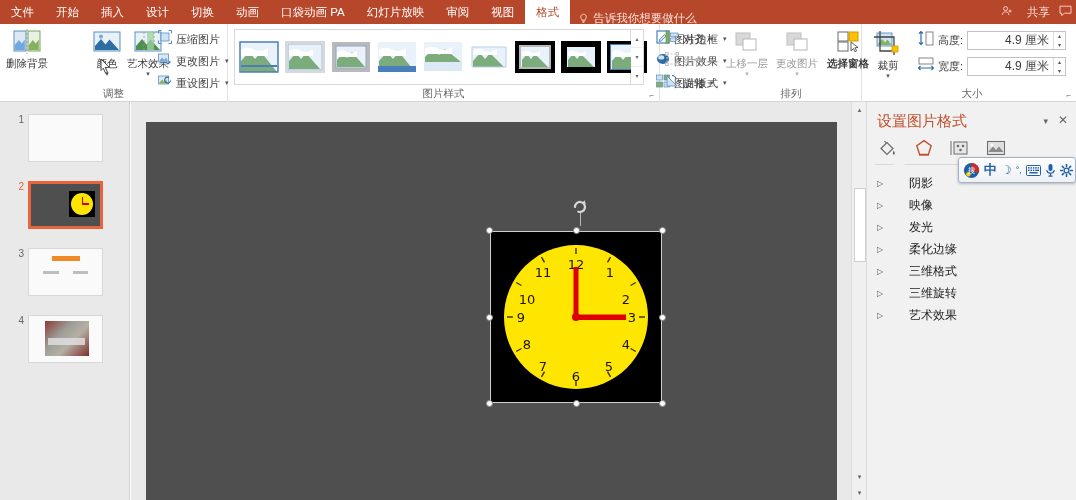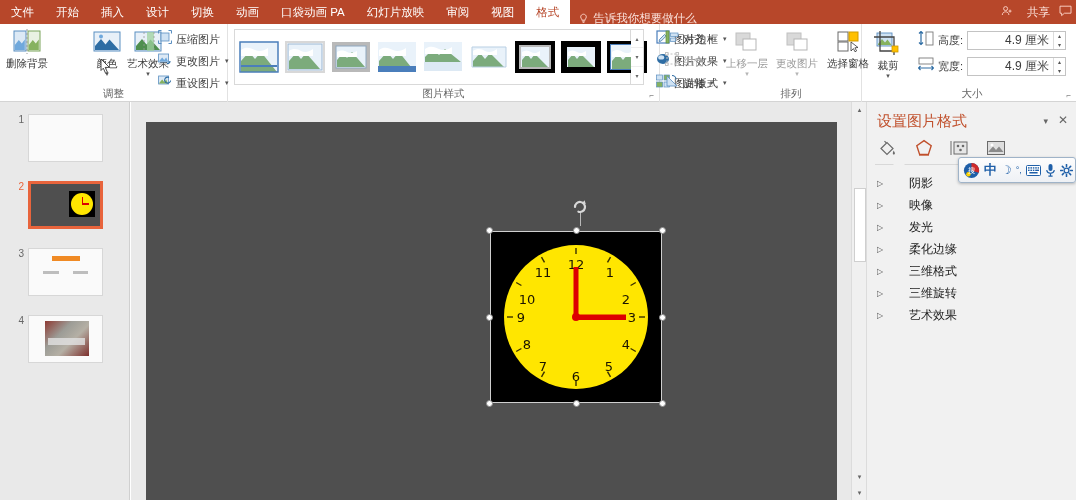--- a/index.html
+++ b/index.html
@@ -484,21 +484,21 @@
       <div class="bigbtn" style="left:112px;width:50px;">
         <div class="ic">
           <svg width="26" height="24" viewBox="0 0 26 24">
               <rect x="3" y="3" width="14" height="12" fill="#d9d9d9" stroke="#c0c0c0"></rect>
               <rect x="10" y="9" width="13" height="11" fill="#fff" stroke="#b5b5b5"></rect>
             </svg>
         </div>
         <div class="lb" style="color:#9a9a9a;">更改图片</div>
         <div class="caret" style="color:#b5b5b5;">▾</div>
       </div>
-      <div class="bigbtn" style="left:162px;width:52px;">
+      <div class="bigbtn" style="left:162px;width:52px;font-weight:bold;">
         <div class="ic">
           <svg width="26" height="24" viewBox="0 0 26 24">
               <rect x="3" y="2" width="10" height="9" fill="#fff" stroke="#6a6a6a"></rect>
               <rect x="3" y="12" width="10" height="9" fill="#fff" stroke="#6a6a6a"></rect>
               <rect x="14" y="2" width="9" height="9" fill="#ffc000" stroke="#d09b00"></rect>
               <path d="M16 12l0 9 2.4-2.4 1.6 3.2 1.6-.9-1.7-3.1 3.1-.3z" fill="#fff" stroke="#333" stroke-width="0.8"></path>
             </svg>
         </div>
         <div class="lb">选择窗格</div>
       </div>

